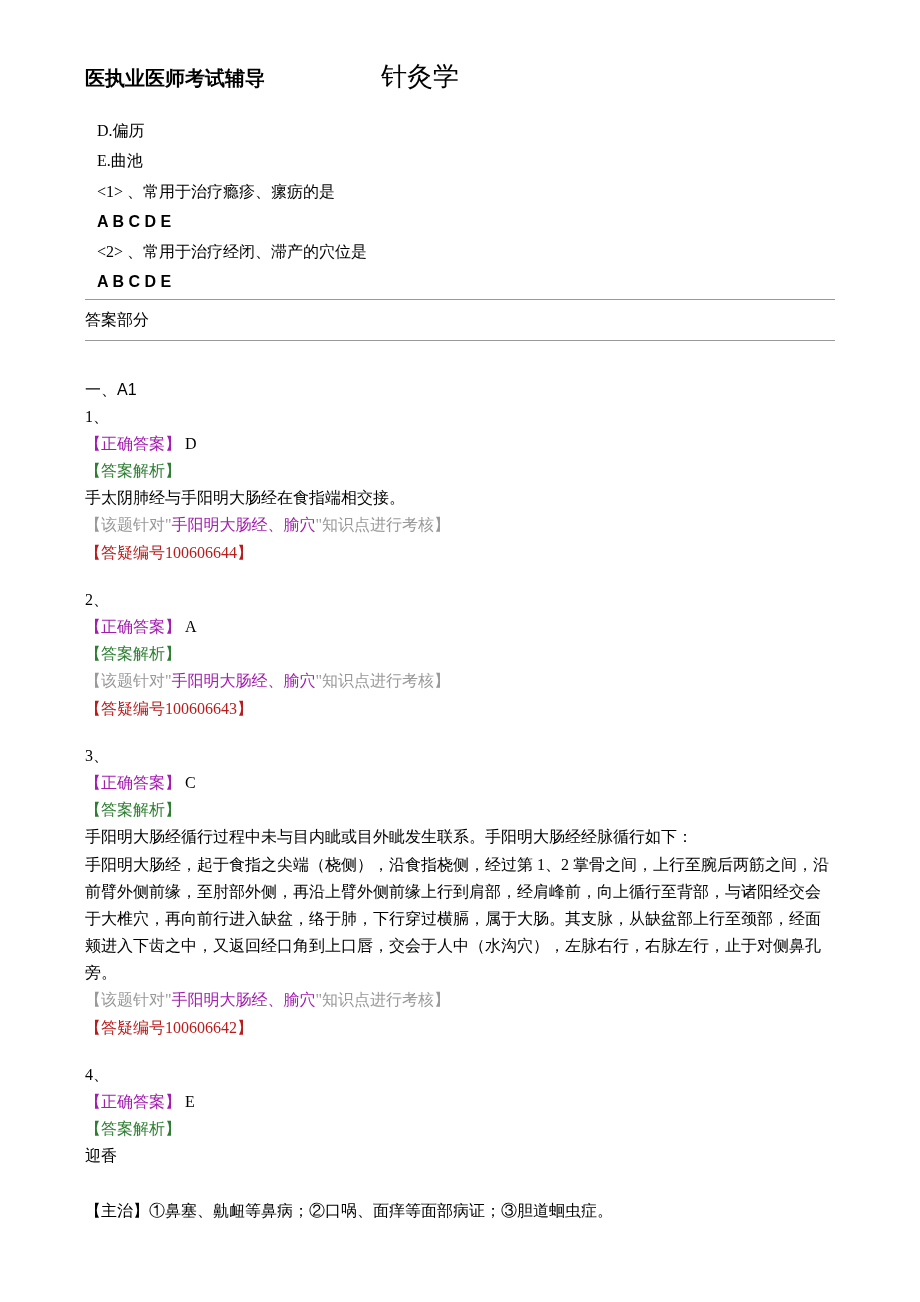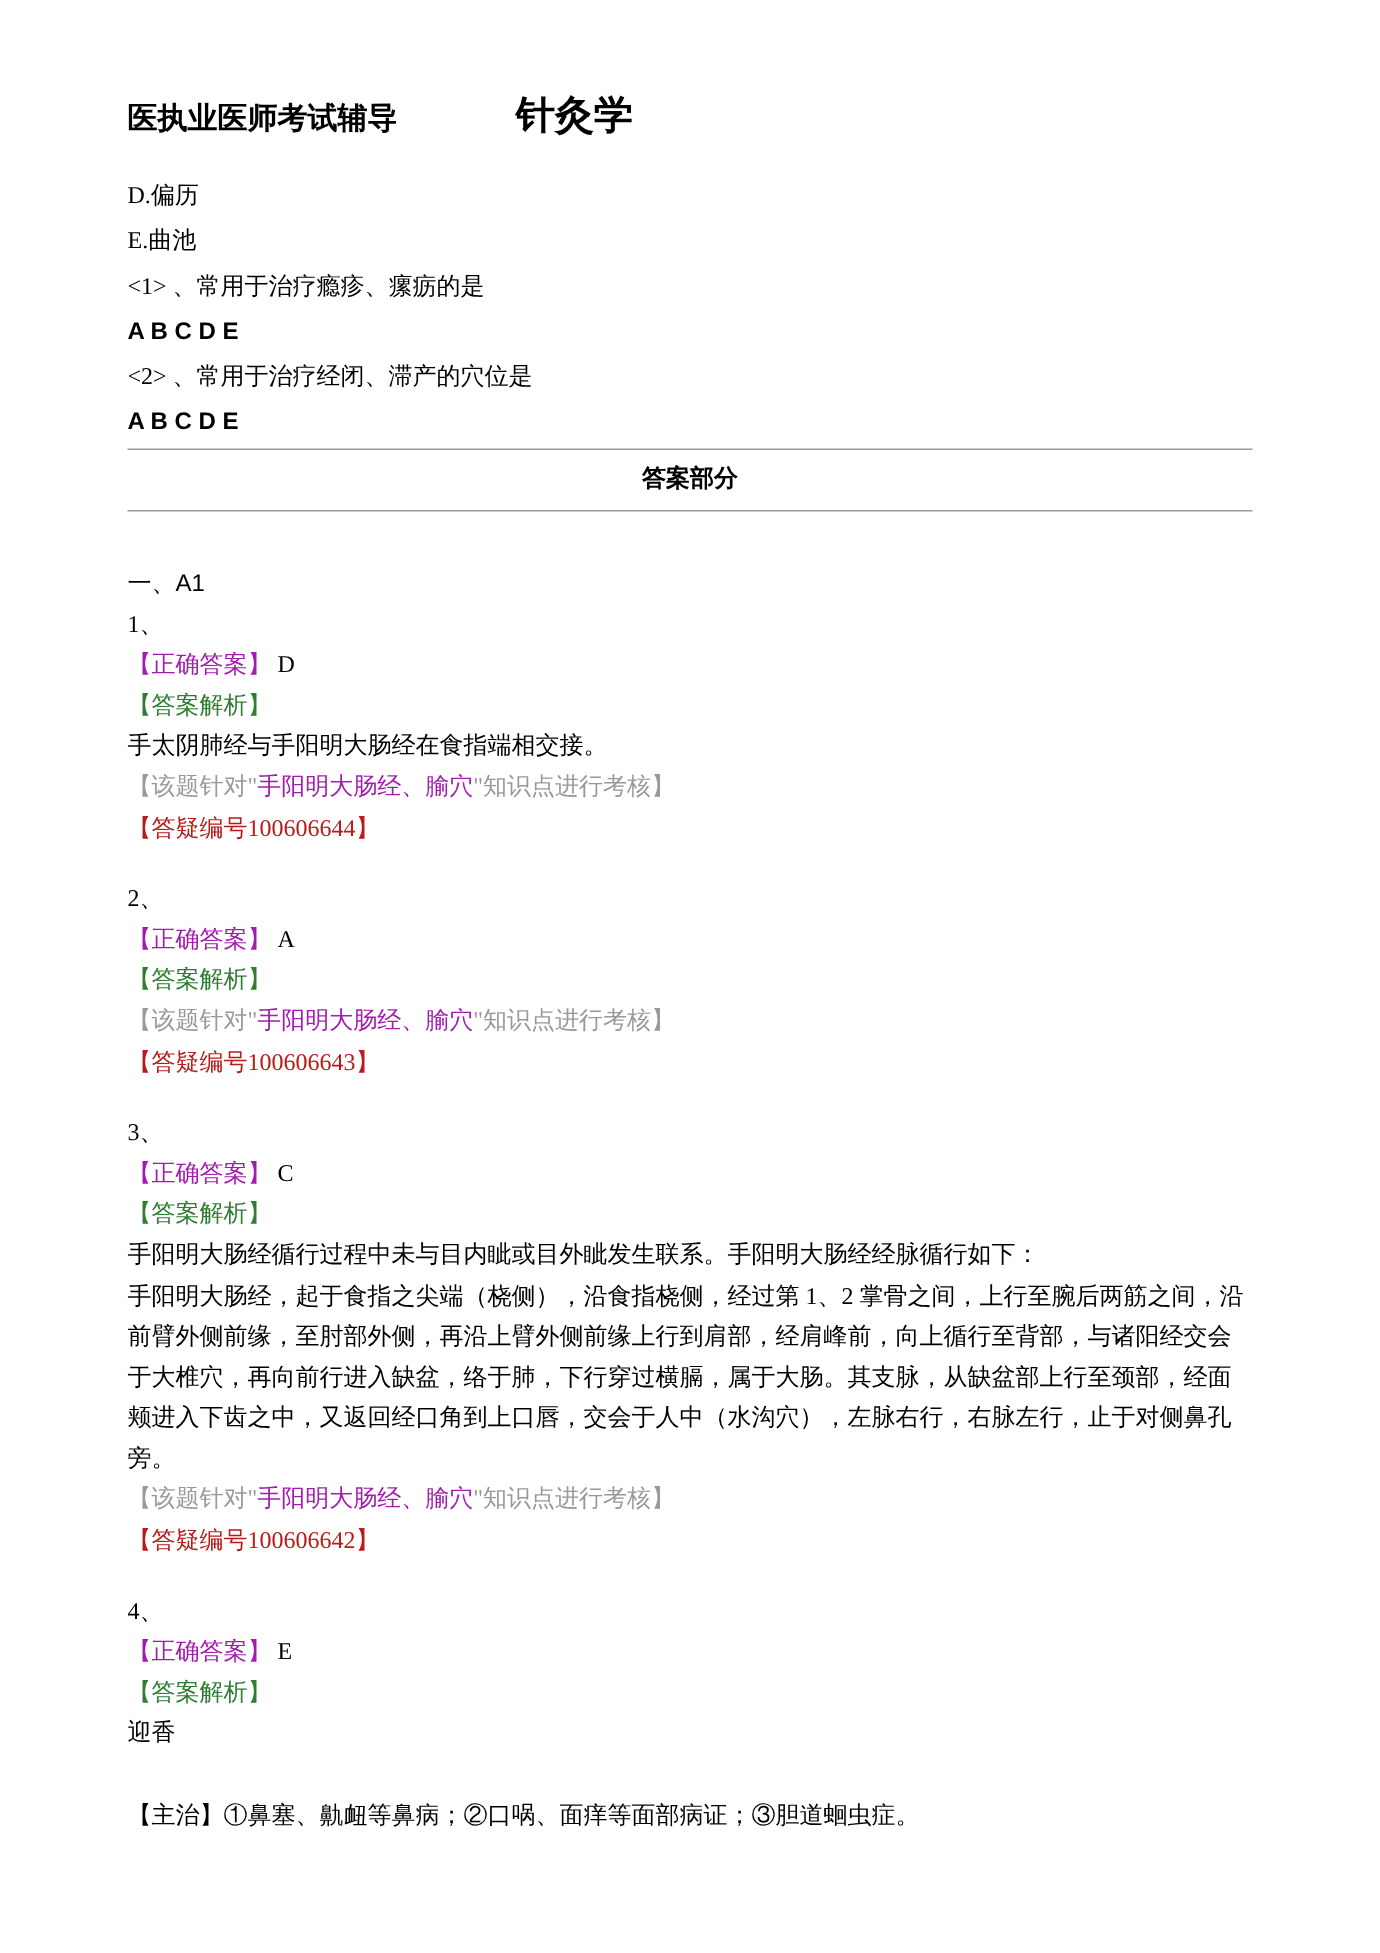--- a/index.html
+++ b/index.html
@@ -20,44 +20,44 @@
       display: flex;
       align-items: baseline;
       margin-bottom: 18px;
     }
     .header-left {
       font-weight: bold;
       font-size: 20px;
       font-family: "SimHei", "黑体", sans-serif;
     }
     .header-center {
-      font-weight: bold;
+      font-weight: normal;
       font-size: 26px;
       font-family: "SimSun", "宋体", serif;
-      margin-left: 79px;
+      margin-left: 116px;
     }
     .q-line {
       margin-bottom: 3px;
+      margin-left: 12px;
     }
     .q-letter {
       font-family: Arial, sans-serif;
       font-weight: bold;
     }
     .divider-top {
       border-top: 1px solid #999;
       margin-top: 4px;
       margin-bottom: 6px;
     }
     .divider-bot {
       border-top: 1px solid #999;
       margin-top: 6px;
     }
     .answer-title {
-      text-align: center;
-      font-weight: bold;
+      font-weight: normal;
       font-family: "SimHei", "黑体", sans-serif;
     }
     .section-head {
       font-weight: normal;
       font-family: Arial, "SimHei", sans-serif;
       margin-top: 35px;
     }
     .correct-label {
       color: #a21caf;
     }

